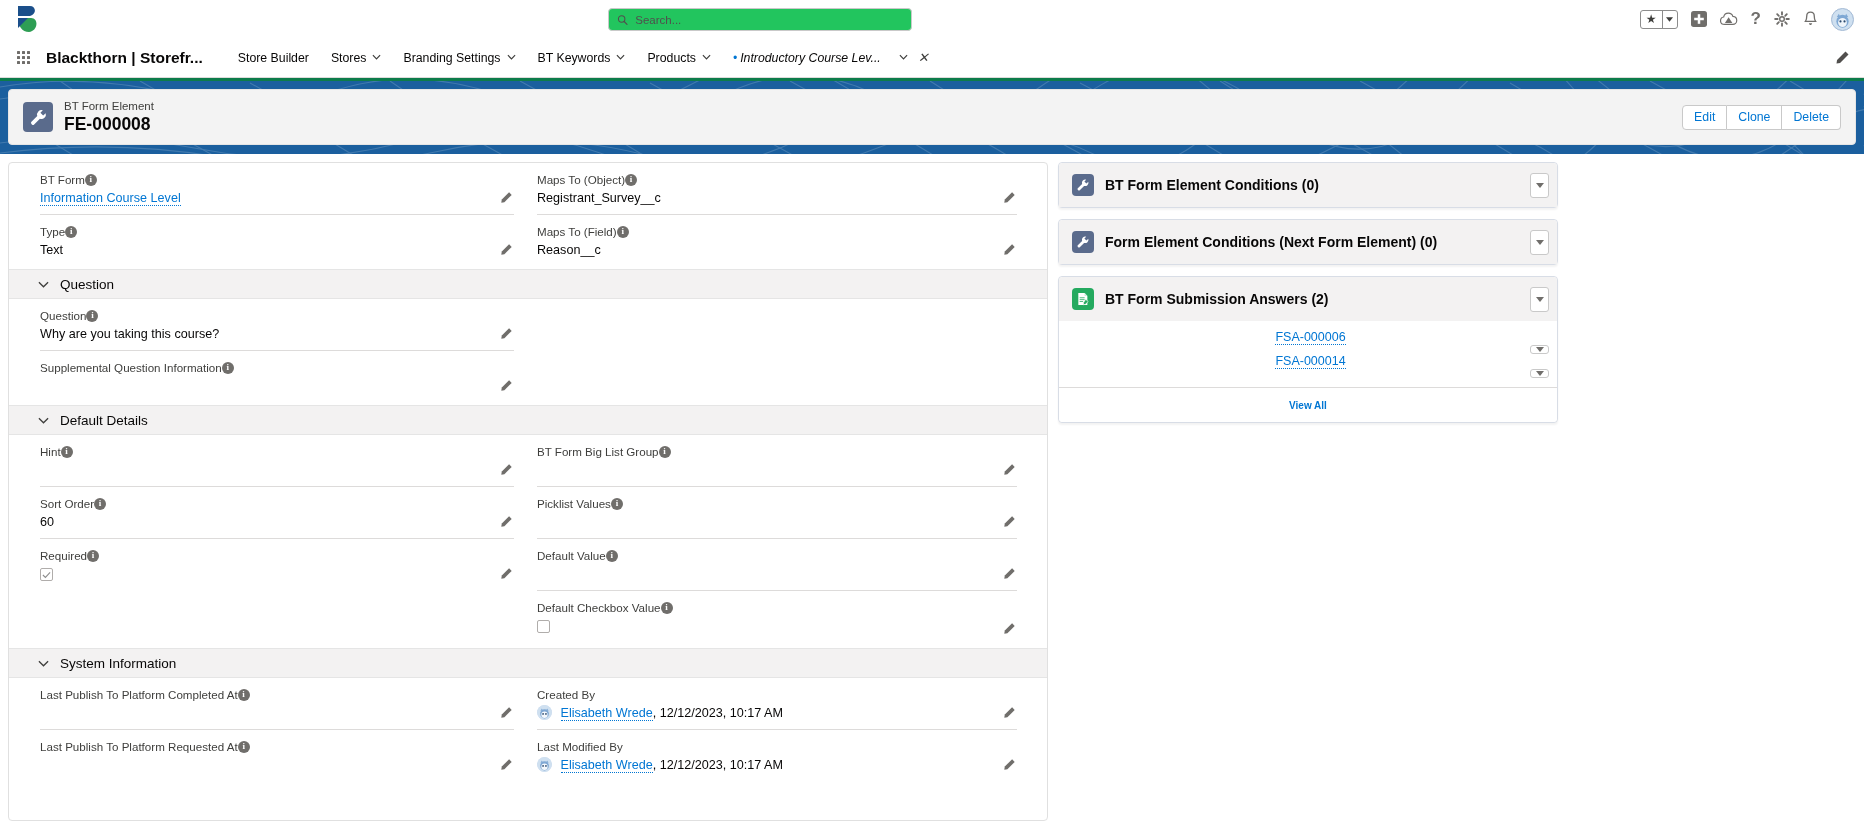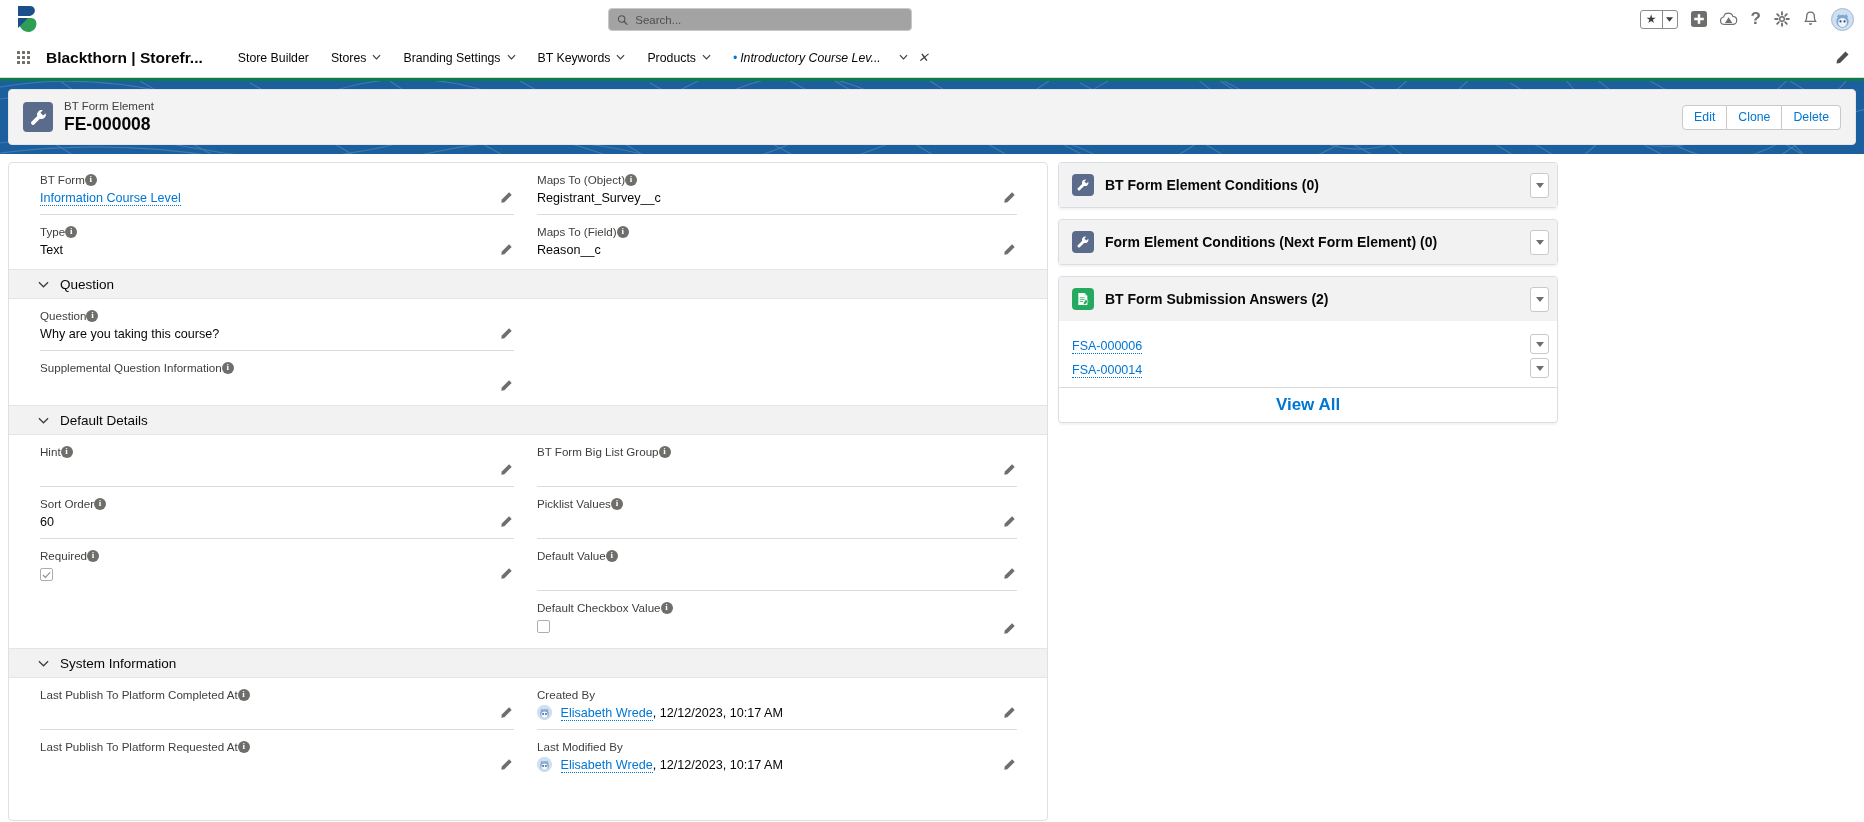--- a/index.html
+++ b/index.html
@@ -13,21 +13,21 @@
 
   
   .global-header {
     height: 38px; background: #fff; display: flex; align-items: center;
     position: relative; border-bottom: 0px solid #fff;
   }
   .brand-logo { width: 46px; height: 38px; display: flex; align-items: center; justify-content: center; margin-left: 6px; }
   .search-wrap { position: absolute; left: 608px; top: 8px; width: 304px; height: 23px; }
   .search-box {
     width: 100%; height: 23px; border: 1px solid #c9c9c9; border-radius: 4px;
-    background: #a3a3a3; display: flex; align-items: center; padding-left: 8px;
+    background: #22c55e; display: flex; align-items: center; padding-left: 8px;
   }
   .search-box input {
     border: none; outline: none; font-size: 11.5px; color: #3e3e3c;
     font-family: "Liberation Sans", sans-serif; background: transparent;
     width: 100%; margin-left: 7px;
   }
   .search-box input::placeholder { color: #514f4d; }
   .gh-icons { position: absolute; right: 10px; top: 0; height: 38px; display: flex; align-items: center; gap: 13px; }
   .gh-icon { cursor: pointer; display: flex; align-items: center; justify-content: center; color: #706e6b; }
   .fav-group { display: flex; align-items: stretch; border: 1px solid #8c8c8c; border-radius: 3px; height: 19px; }
@@ -162,35 +162,36 @@
   .panel-icon.wrench { background: #5a6b8c; }
   .panel-icon.doc { background: #24aa5f; }
   .panel-title { font-size: 14px; font-weight: 700; color: #080707; }
   .panel-menu {
     margin-left: auto; width: 19px; height: 25px; border: 1px solid #c9c9c9;
     border-radius: 3px; background: #fff; display: flex; align-items: center;
     justify-content: center; cursor: pointer;
   }
   .panel-body { background: #fff; border-radius: 0 0 4px 4px; }
   .panel-row {
-    height: 24px; display: flex; align-items: flex-end; padding: 0 8px 0 13px;
+    height: 24px; display: flex; align-items: center; padding: 0 8px 0 13px;
     position: relative;
+    flex-direction: column;
   }
   .panel-row.sp { margin-top: 9px; }
   .panel-row-link { font-size: 12.5px; color: #0176d3; border-bottom: 1px dotted #0176d3; cursor: pointer; }
   .row-menu {
     margin-left: auto; width: 19px; height: 20px; border: 1px solid #c9c9c9;
     border-radius: 3px; background: #fff; display: flex; align-items: center;
     justify-content: center; cursor: pointer;
   }
   .panel-footer {
     border-top: 1px solid #dddbda; height: 35px; display: flex; align-items: center;
     justify-content: center; margin-top: 9px;
   }
-  .view-all { font-size: 17px; color: #0176d3; font-weight: 700; cursor: pointer; }
+  .view-all { font-size: 10px; color: #0176d3; font-weight: 700; cursor: pointer; }
 </style>
 </head>
 <body>
 
 <div class="global-header">
   <div class="brand-logo">
     <svg width="30" height="30" viewBox="0 0 30 30">
       <path d="M4 2 L16 2 C22 2 23 10 16 12 L4 12 Z" fill="#1b4f8a"></path>
       <path d="M4 14 L17 14 C25 14 24 27 15 28 C8 28 4 22 4 14 Z" fill="#2e9e54"></path>
       <path d="M4 14 L14 14 L4 24 Z" fill="#1b4f8a"></path>

